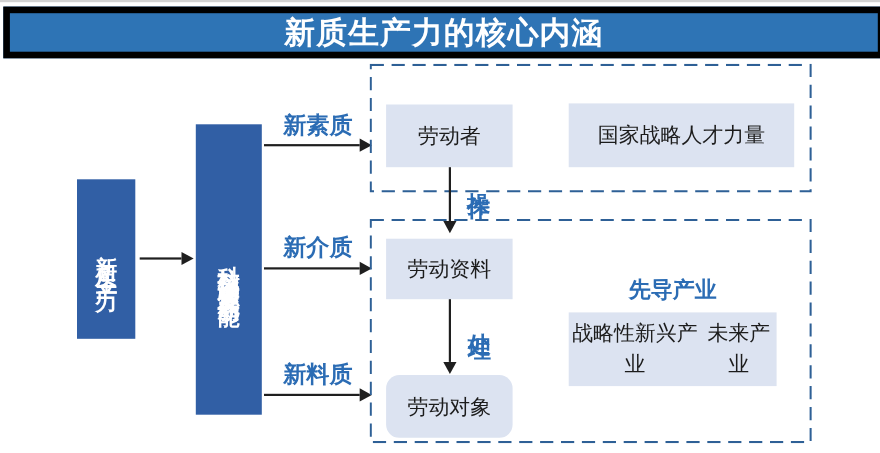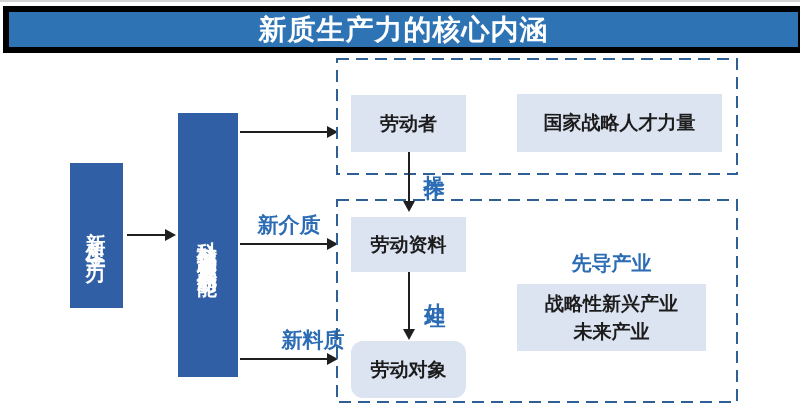--- a/index.html
+++ b/index.html
@@ -26,27 +26,27 @@
     color:#ffffff; font-weight:bold; font-size:20px;
   }
   .vbox.src  { left:70px;  top:163px; width:53px; height:145px; }
   .vbox.src .vtext { letter-spacing:8px; }
   .vbox.mid  { left:178px; top:113px; width:60px; height:264px; }
   .vbox.mid .vtext { letter-spacing:3.5px; }
 
   .lightbox {
     position:absolute; background:var(--light-node,#dce3f1);
     display:flex; align-items:center; justify-content:center;
-    color:#1c1c1c; font-weight:bold; font-size:19px; text-align:center;
+    color:#1c1c1c; font-weight:normal; font-size:19px; text-align:center;
   }
   .box-laborer   { left:351px; top:95px;  width:115px; height:57px; }
   .box-talent    { left:517px; top:94px;  width:205px; height:58px; }
   .box-materials { left:351px; top:217px; width:115px; height:55px; }
   .box-objects   { left:351px; top:341px; width:115px; height:57px;border-radius:12px; }
-  .box-industry  { left:517px; top:284px; width:189px; height:67px; flex-direction:column; line-height:28px; }
+  .box-industry  { left:517px; top:284px; width:189px; height:67px; flex-direction:row; line-height:28px; }
 
   .dashbox { position:absolute; }
   .dashbox svg { display:block; }
   .dash-top    { left:336px; top:58px;  width:402px; height:117px; }
   .dash-bottom { left:336px; top:199px; width:402px; height:204px; }
 
   .h-arrow { position:absolute; height:2px; background:var(--arrow,#1f1f1f); }
   .h-arrow::after {
     content:""; position:absolute; right:-11px; top:50%; transform:translateY(-50%);
     width:0; height:0; border-top:6px solid transparent; border-bottom:6px solid transparent;
@@ -65,21 +65,21 @@
   }
   .v-arrow-1 { left:408px; top:152px; height:49px; }
   .v-arrow-2 { left:408px; top:272px; height:57px; }
 
   .branch-label {
     position:absolute; width:100px; text-align:center;
     color:var(--accent-text,#2b6cb4); font-weight:bold; font-size:21px;
   }
   .blabel-1 { left:239px; top:100px; }
   .blabel-2 { left:239px; top:211px; }
-  .blabel-3 { left:239px; top:326px;padding-left:24px; }
+  .blabel-3 { left:239px; top:326px; }
 
   .flow-label {
     position:absolute; writing-mode:vertical-rl; text-orientation:upright;
     color:var(--accent-text,#2b6cb4); font-weight:bold; font-size:21px; letter-spacing:4px;
   }
   .flow-operate { left:420px; top:158px; }
   .flow-process { left:421px; top:286px; }
 
   .leading-title {
     position:absolute; left:517px; top:250px; width:189px; text-align:center;
@@ -100,20 +100,21 @@
   <div class="vbox src">
     <span class="vtext">新质生产力</span>
   </div>
 
   <div class="h-arrow arrow-main"></div>
 
   <div class="vbox mid">
     <span class="vtext">科技创新增强发展新动能</span>
   </div>
 
+  <div class="branch-label blabel-1">新素质</div>
   <div class="branch-label blabel-2">新介质</div>
   <div class="branch-label blabel-3">新料质</div>
 
   <div class="h-arrow branch-1"></div>
   <div class="h-arrow branch-2"></div>
   <div class="h-arrow branch-3"></div>
 
   <div class="dashbox dash-top">
     <svg width="402" height="117">
       <rect x="1" y="1" width="400" height="115" fill="none" stroke="#2e6096" stroke-width="2" stroke-dasharray="12 7"></rect>

